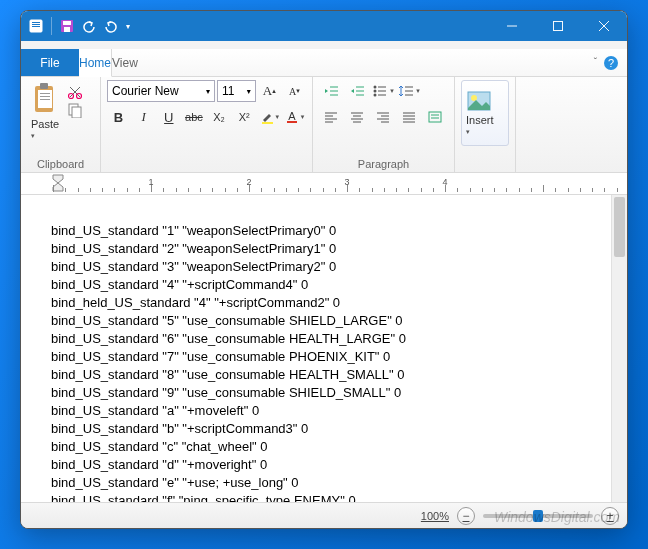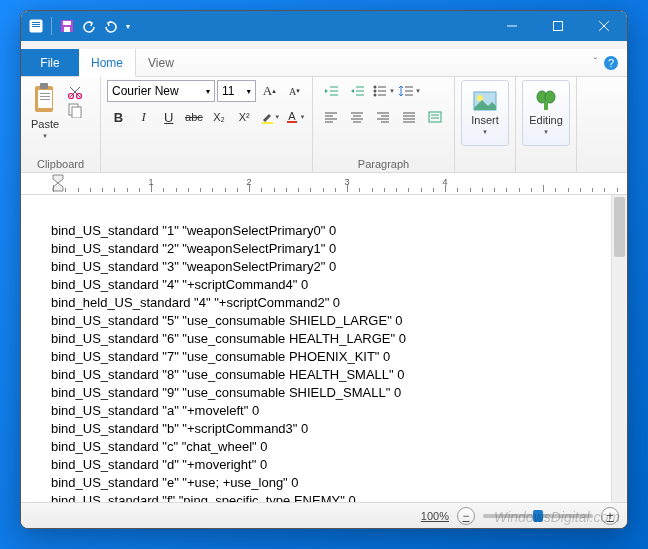--- a/index.html
+++ b/index.html
@@ -8,31 +8,31 @@
   .titlebar { background: #1979ca; height: 30px; display: flex; align-items: center; color: #fff; font-size: 12px; }
   .qat { display: flex; align-items: center; gap: 8px; padding: 0 8px; }
   .qat .sep { width: 1px; height: 18px; background: rgba(255,255,255,0.35); }
   .winctl { margin-left: auto; display: flex; }
   .winctl > div { width: 46px; height: 30px; display: flex; align-items: center; justify-content: center; }
   .winctl svg { opacity: 0.95; }
   .title-text { margin-left: 12px; }
 
   .tabs { height: 28px; background: linear-gradient(#fff,#f7f7f7); border-bottom: 1px solid #dadada; display: flex; align-items: stretch; margin-top: 8px; }
   .file-tab { background: #1979ca; color: #fff; width: 58px; display: flex; align-items: center; justify-content: center; font-size: 12px; }
-  .tab { padding: 0 12px; font-size: 12px; display: flex; align-items: center; color: #666; border-right: 1px solid transparent; }
+  .tab { padding: 0 0; font-size: 12px; display: flex; align-items: center; color: #666; border-right: 1px solid transparent; }
   .tab.active { color: #1979ca; background: #fff; border-right: 1px solid #dadada; border-bottom: 1px solid #fff; margin-bottom: -1px; }
   .tab-spacer { flex: 1; }
   .tab-help { display: flex; align-items: center; gap: 6px; padding-right: 8px; }
 
   .ribbon { height: 96px; background: linear-gradient(#fdfdfd,#f1f1f1); border-bottom: 1px solid #dadada; display: flex; }
   .group { border-right: 1px solid #dadada; padding: 3px 6px 2px 6px; display: flex; flex-direction: column; }
   .group-label { font-size: 11px; color: #666; text-align: center; margin-top: auto; padding-top: 2px; }
   .group-body { display: flex; gap: 4px; align-items: flex-start; flex: 1; }
 
-  .big-btn { display: flex; flex-direction: column; align-items: center; justify-content: center; padding: 2px 4px; gap: 2px; }
+  .big-btn { display: flex; flex-direction: column; align-items: flex-start; justify-content: center; padding: 2px 4px; gap: 2px; }
   .big-btn .lbl { font-size: 11px; color: #333; }
   .icon-box { display: inline-flex; align-items: center; justify-content: center; }
 
   .font-row1 { display: flex; gap: 2px; align-items: center; }
   .font-row2 { display: flex; gap: 2px; align-items: center; margin-top: 4px; }
   .combo { border: 1px solid #aab; background: #fff; height: 22px; display: flex; align-items: center; font-size: 12px; padding: 0 4px; }
   .combo .chev { margin-left: auto; padding-left: 4px; }
   .fontname { width: 112px; }
   .fontsize { width: 40px; }
   .rb-btn { width: 24px; height: 22px; border: 1px solid transparent; display: inline-flex; align-items: center; justify-content: center; font-size: 13px; color: #333; }
@@ -301,34 +301,20 @@
               <circle cx="8" cy="8" r="3" fill="#fe6"></circle>
               <path d="M2 18 L10 10 L16 16 L20 12 L24 16 L24 20 L2 20 Z" fill="#5a8"></path>
             </svg>
           <span class="lbl">Insert</span>
           <span style="font-size:7px;color:#555;">▾</span>
         </div>
       </div>
       <div class="group-label" style="visibility:hidden;">.</div>
     </div>
 
-    <div class="group editing-group">
-      <div class="group-body">
-        <div class="big-btn">
-          <svg width="26" height="22">
-              <ellipse cx="9" cy="7" rx="5" ry="6" fill="#5a4" stroke="#384"></ellipse>
-              <ellipse cx="17" cy="7" rx="5" ry="6" fill="#5a4" stroke="#384"></ellipse>
-              <rect x="11" y="12" width="4" height="8" fill="#5a4"></rect>
-            </svg>
-          <span class="lbl">Editing</span>
-          <span style="font-size:7px;color:#555;">▾</span>
-        </div>
-      </div>
-      <div class="group-label" style="visibility:hidden;">.</div>
-    </div>
 
   </div>
 
   <div class="ruler">
     <svg class="ind" width="14" height="20">
         <path d="M2 2 L12 2 L12 6 L7 10 L2 6 Z" fill="#eee" stroke="#888"></path>
         <path d="M2 18 L12 18 L12 14 L7 10 L2 14 Z" fill="#eee" stroke="#888"></path>
       </svg>
     <span class="num" style="left:130px;">1</span>
     <span class="num" style="left:228px;">2</span>

